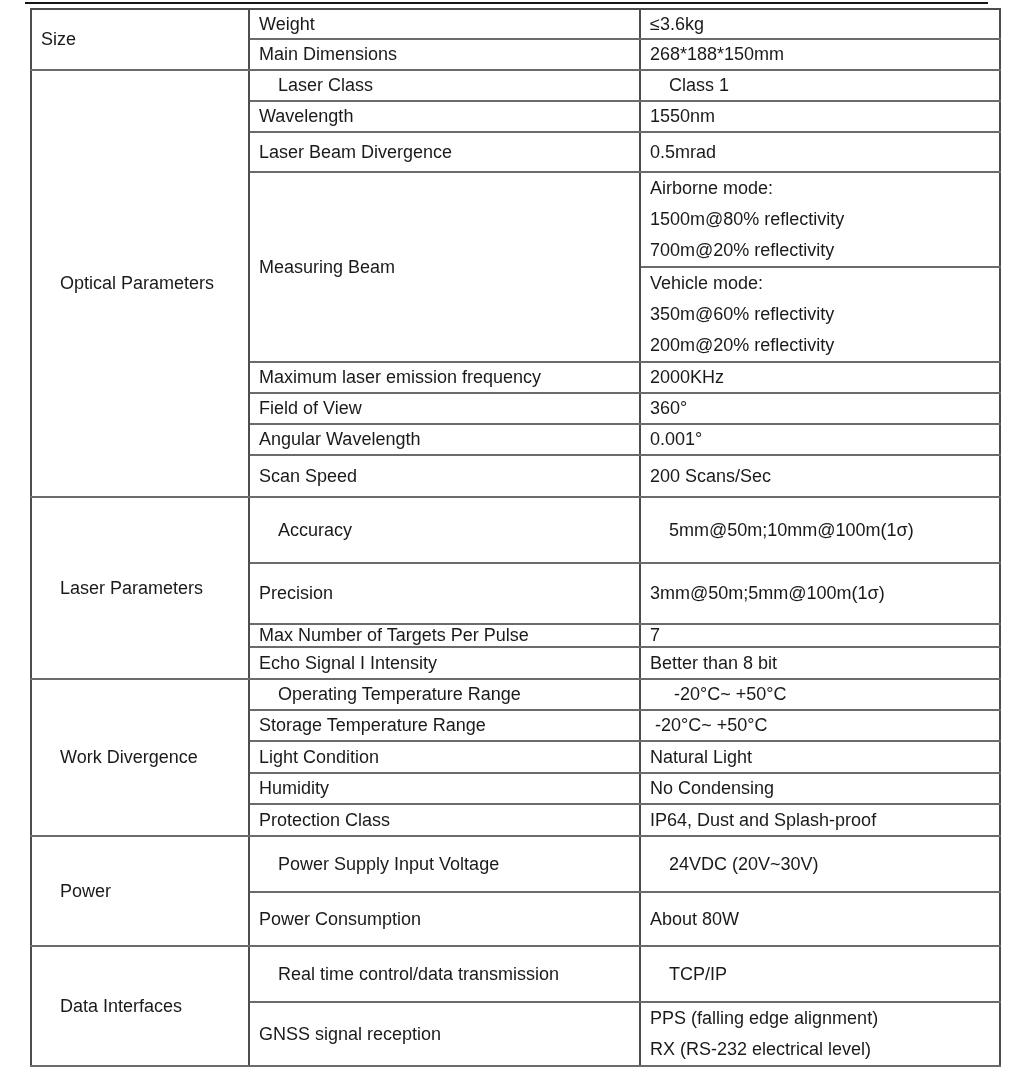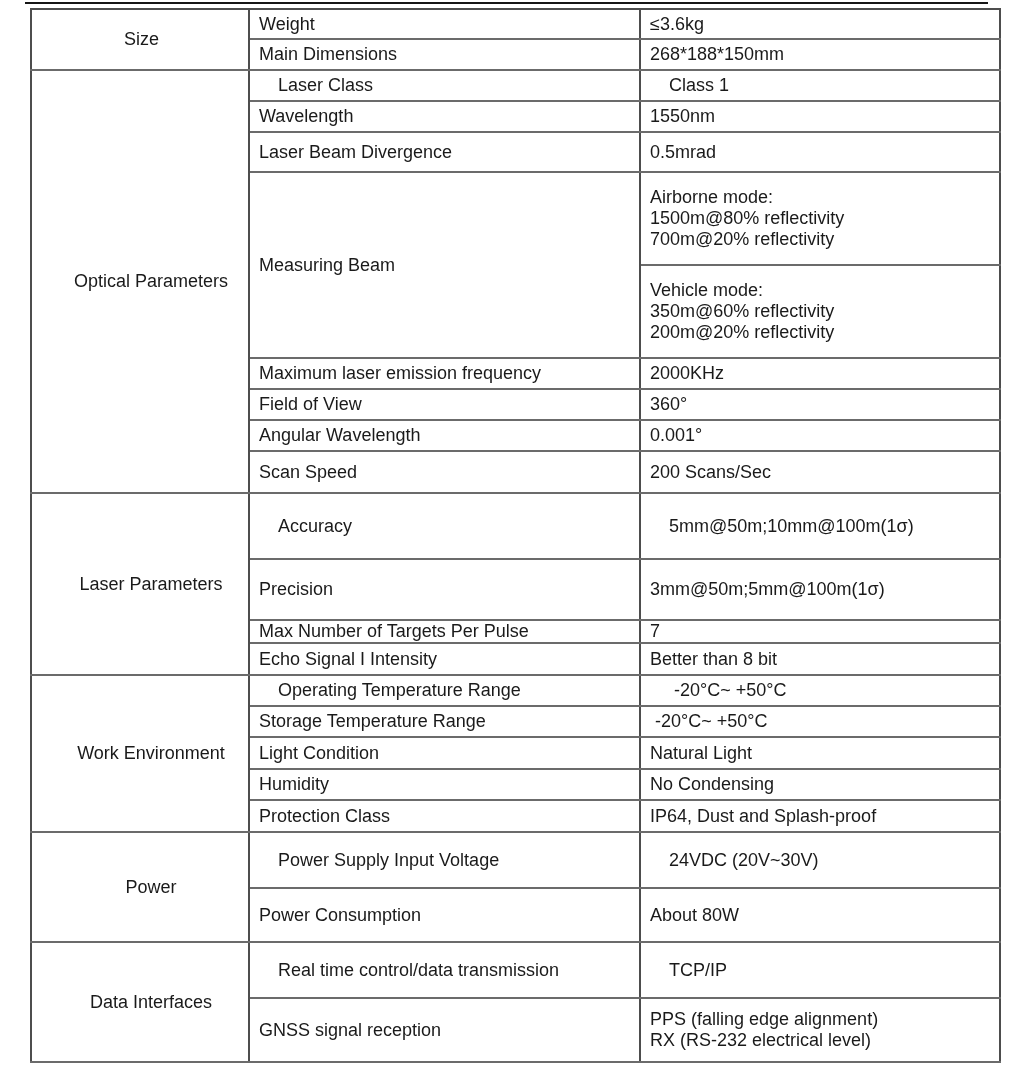--- a/index.html
+++ b/index.html
@@ -30,22 +30,22 @@
     padding: 0 6px 0 9px;
     font-size: 18px;
     vertical-align: middle;
     overflow: hidden;
   }
   
   table.spec tr td { border-top-color: #6b6b6b; border-bottom-color: #6b6b6b; }
   table.spec tr:first-child td { border-top-color: #4d4d4d; }
   table.spec td.sec-start { border-top-color: #4d4d4d; padding-left: 28px; }
   table.spec { border: 2px solid #4d4d4d; }
-  td.cat { padding-left: 9px; text-align: center; }
-  td.ml { white-space: pre-line; line-height: 21px; margin-left: 36px; }
+  td.cat { padding-left: 9px; }
+  td.ml { white-space: pre-line; line-height: 31px; margin-left: 36px; }
 </style>
 </head>
 <body>
 
 <div class="top-rule"></div>
 
 <table class="spec">
   <colgroup>
     <col style="width:218px">
     <col style="width:391px">
@@ -116,21 +116,21 @@
   <tr style="height:16px">
     <td>Max Number of Targets Per Pulse</td>
     <td>7</td>
   </tr>
   <tr style="height:32px">
     <td>Echo Signal I Intensity</td>
     <td>Better than 8 bit</td>
   </tr>
 
   <tr style="height:31px">
-    <td class="cat sec-start" rowspan="5">Work Environment</td>
+    <td class="cat sec-start" rowspan="5">Work Divergence</td>
     <td class="sec-start">Operating Temperature Range</td>
     <td class="sec-start">&nbsp;-20°C~ +50°C</td>
   </tr>
   <tr style="height:31px">
     <td>Storage Temperature Range</td>
     <td>&nbsp;-20°C~ +50°C</td>
   </tr>
   <tr style="height:32px">
     <td>Light Condition</td>
     <td>Natural Light</td>

